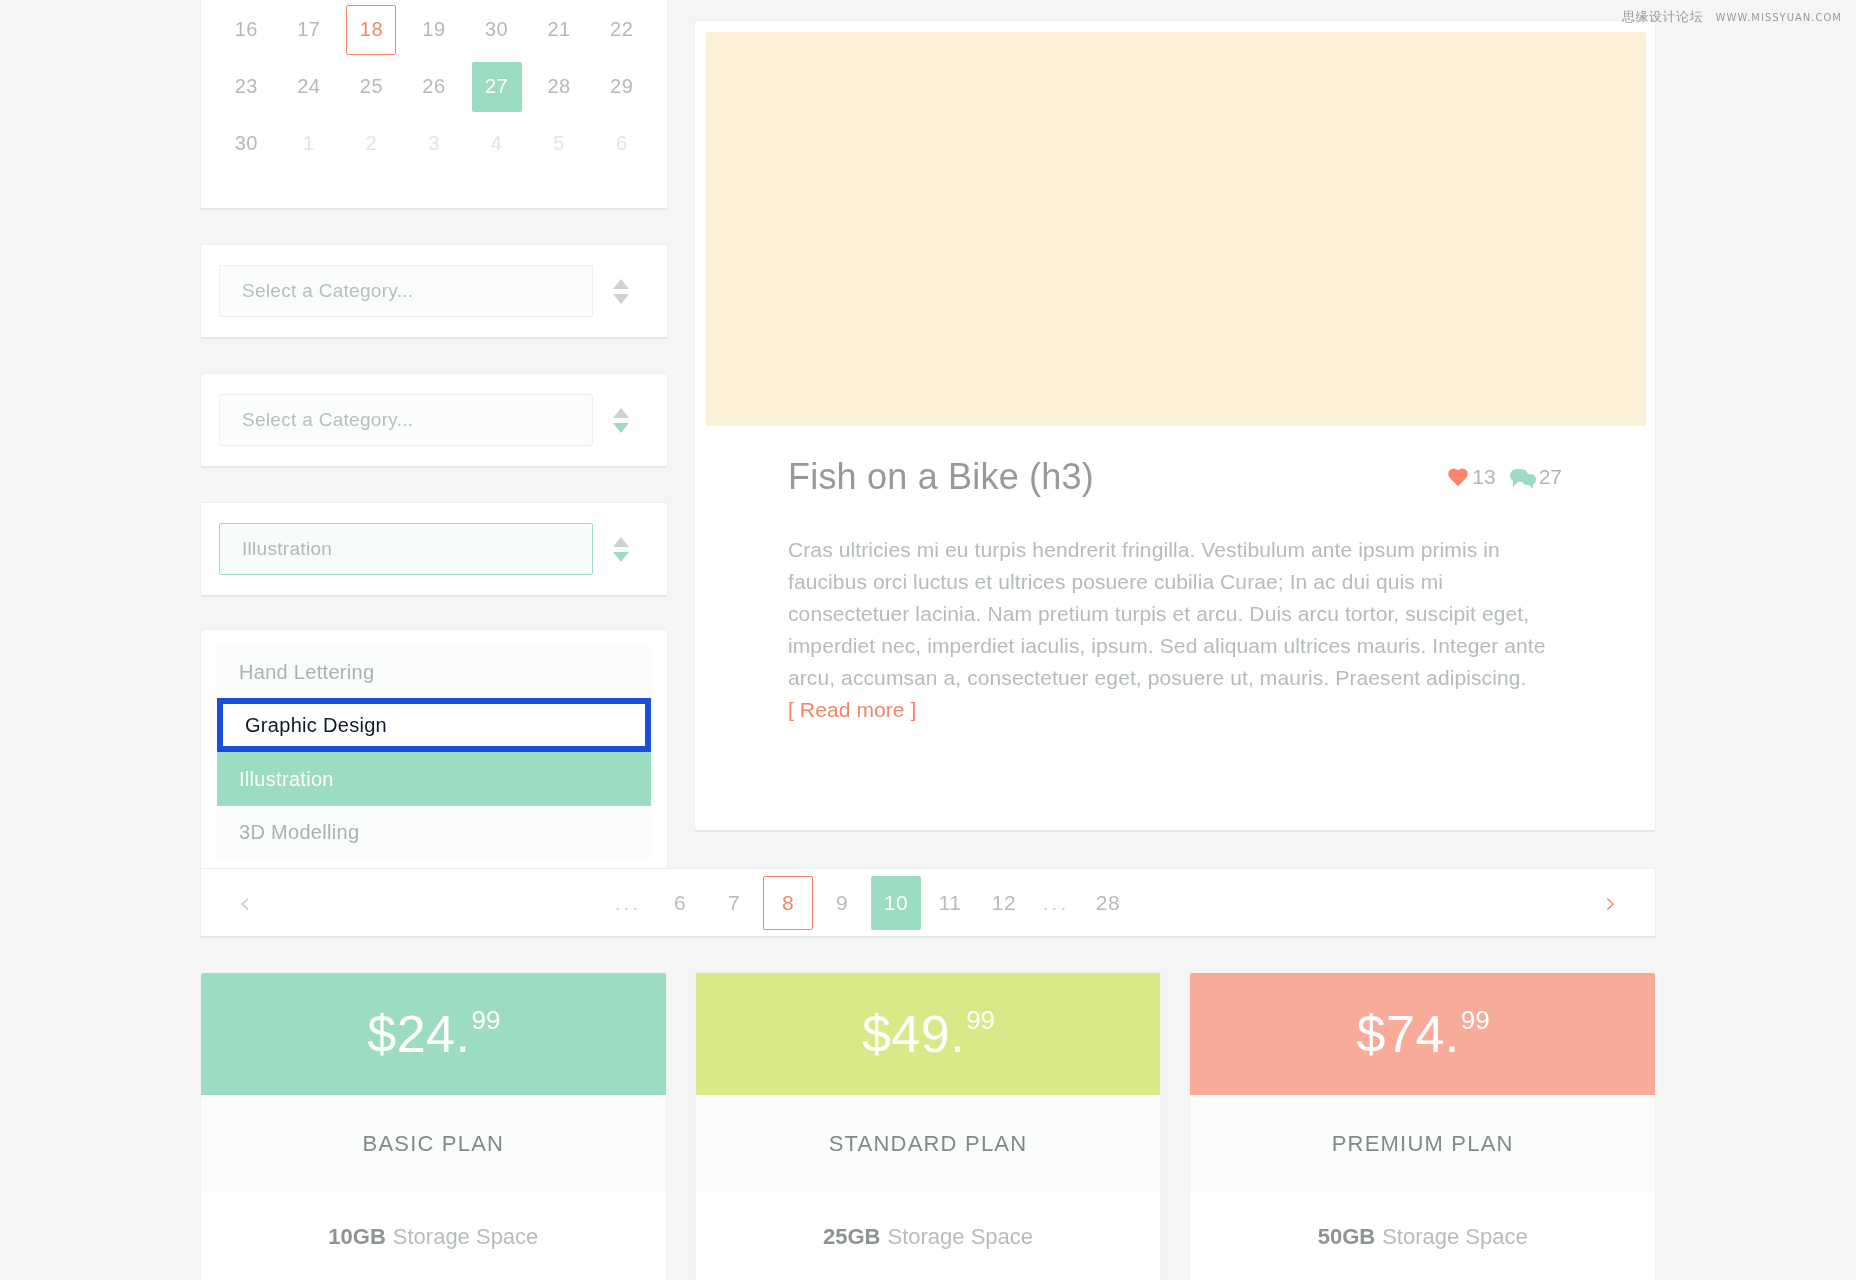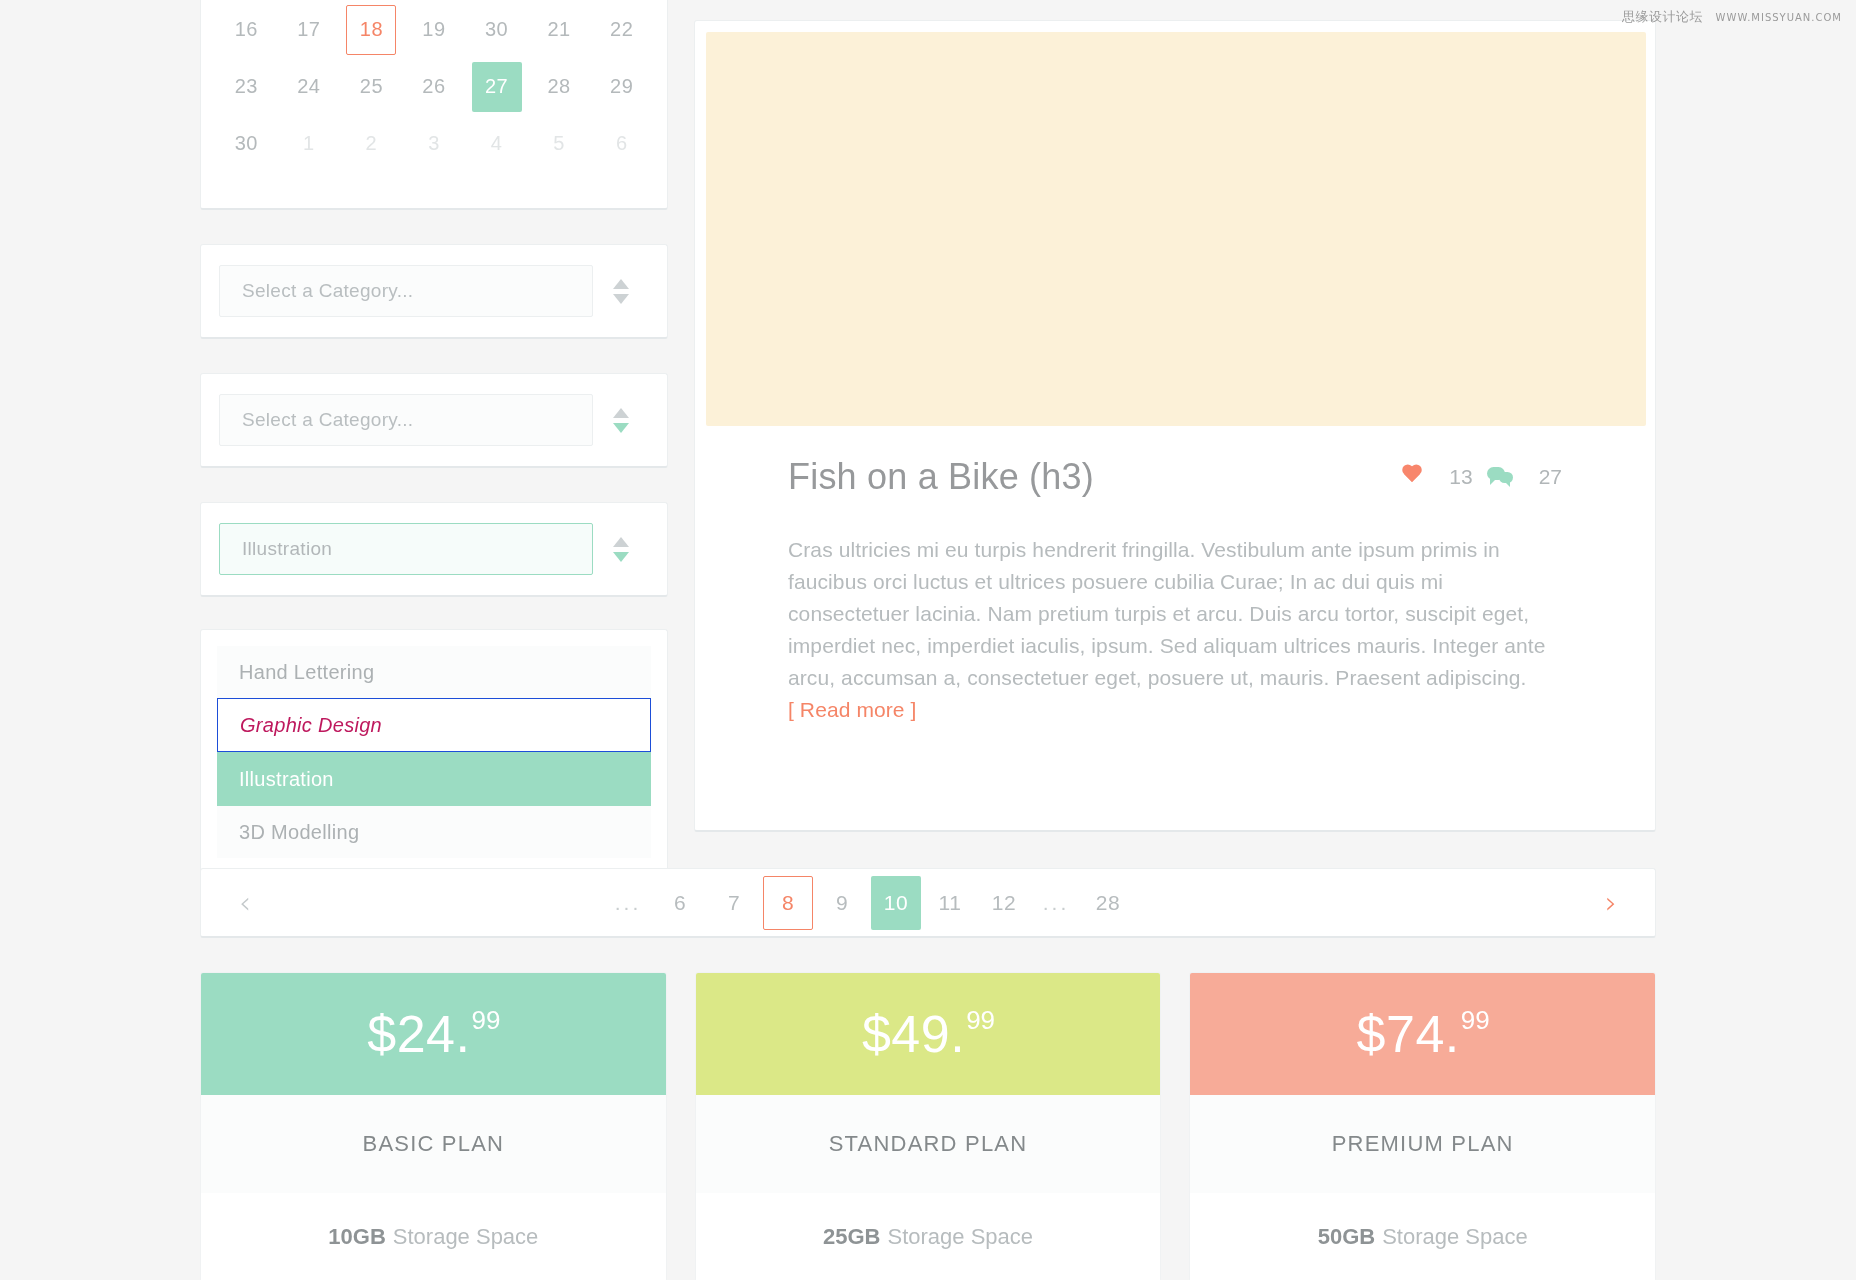--- a/index.html
+++ b/index.html
@@ -140,25 +140,24 @@
     display: flex;
     align-items: center;
     padding: 0 22px;
     font-size: 20px;
     font-weight: 300;
     color: #acb1b3;
     background: #fbfcfc;
     letter-spacing: .3px;
   }
   .opt.outline {
-    border: 1px solid #1d4ed8;
-    color: #be185d;
+    border: 6px solid #1d4ed8;
+    color: #0f172a;
     background: #ffffff;
     height: 54px;
-    font-style: italic;
   }
   .opt.filled {
     background: #9bdcc2;
     color: #ffffff;
     height: 54px;
   }
 
   
   .article-card {
     position: absolute;
@@ -184,21 +183,21 @@
     align-items: center;
     justify-content: space-between;
   }
   .article-title {
     font-size: 36px;
     font-weight: 300;
     color: #97999b;
     letter-spacing: .2px;
   }
   .article-stats { display: flex; align-items: center; gap: 14px; }
-  .stat { display: flex; align-items: flex-start; gap: 26px; }
+  .stat { display: flex; align-items: flex-end; gap: 3px; }
   .stat-val { font-size: 21px; color: #b1b6b8; font-weight: 300; }
   .heart {
     width: 22px; height: 20px; position: relative;
   }
   .heart::before, .heart::after {
     content: ""; position: absolute;
     width: 11px; height: 17px;
     background: #f8866c;
     border-radius: 11px 11px 0 0;
     top: 0; left: 11px;

